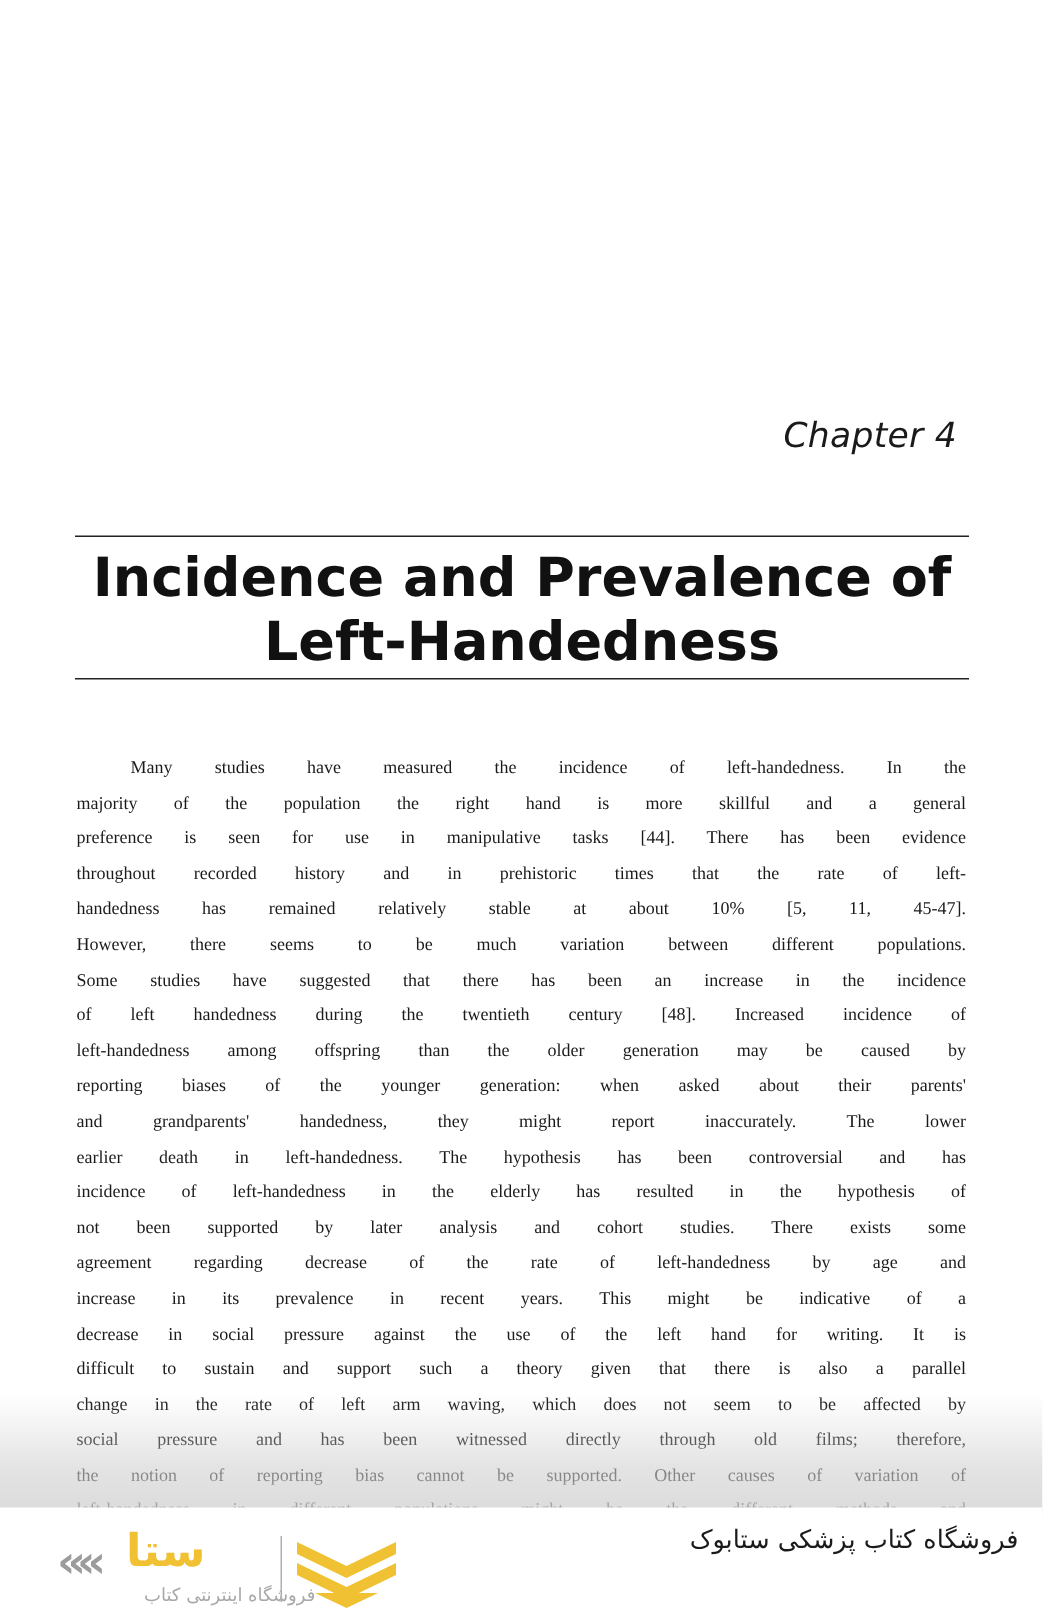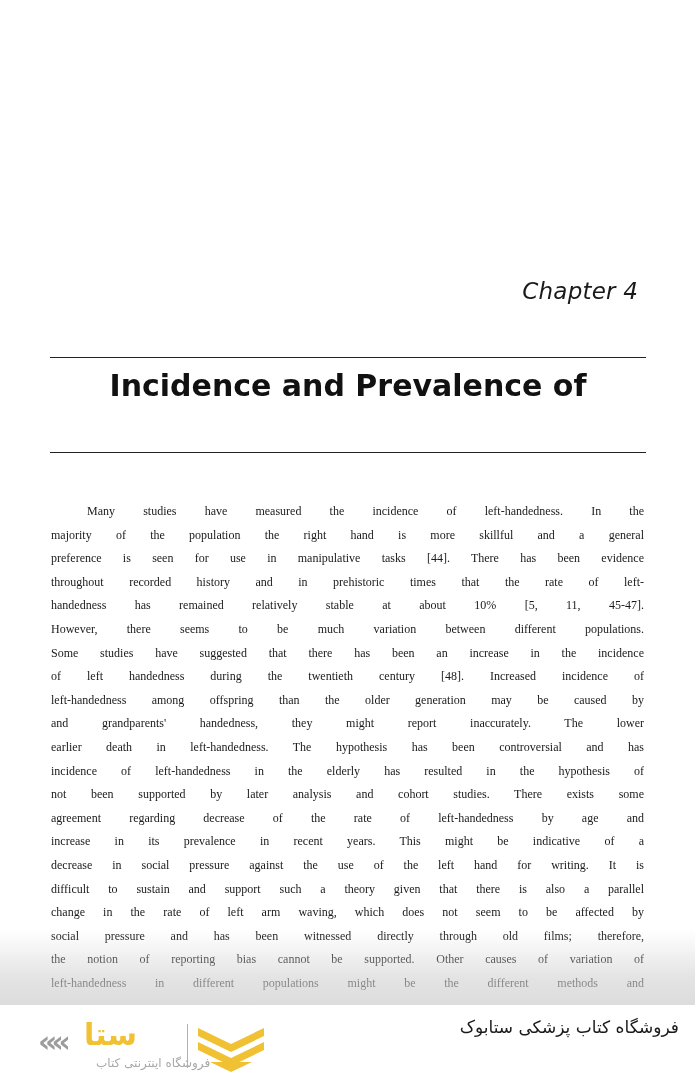--- a/index.html
+++ b/index.html
@@ -14,21 +14,21 @@
     }
     .rule {
       position: absolute; left: 50px; width: 596px; height: 0;
       border-top: 1.6px solid #222;
     }
     .rule.top { top: 357px; }
     .rule.bottom { top: 452px; }
     .title {
       position: absolute; left: 50px; width: 596px; top: 364px;
       text-align: center; font-family: "DejaVu Sans", sans-serif;
-      font-weight: bold; font-size: 30px; line-height: 43px; color: #111;
+      font-weight: bold; font-size: 36px; line-height: 43px; color: #111;
       margin: 0;
     }
     .body-text {
       position: absolute; left: 51px; width: 593px; top: 500px;
       font-family: "Liberation Serif", serif; font-size: 12px;
       line-height: 23.6px; color: #1a1a1a; text-align: justify;
       margin: 0;
     }
     .body-text .line {
       display: block; text-align: justify; text-align-last: justify;
@@ -78,33 +78,35 @@
     .store-url .accent { color: #f0c132; }
   </style>
 </head>
 <body>
 
 <div class="chapter-label">Chapter 4</div>
 
 <div class="rule top"></div>
 <h1 class="title">
   <span>Incidence and Prevalence of</span><br>
+  <span>Left-Handedness</span>
 </h1>
 <div class="rule bottom"></div>
 
 <div class="body-text">
   <span class="line first">Many studies have measured the incidence of left-handedness. In the</span>
   <span class="line">majority of the population the right hand is more skillful and a general</span>
   <span class="line">preference is seen for use in manipulative tasks [44]. There has been evidence</span>
   <span class="line">throughout recorded history and in prehistoric times that the rate of left-</span>
   <span class="line">handedness has remained relatively stable at about 10% [5, 11, 45-47].</span>
   <span class="line">However, there seems to be much variation between different populations.</span>
   <span class="line">Some studies have suggested that there has been an increase in the incidence</span>
   <span class="line">of left handedness during the twentieth century [48]. Increased incidence of</span>
   <span class="line">left-handedness among offspring than the older generation may be caused by</span>
+  <span class="line">reporting biases of the younger generation: when asked about their parents'</span>
   <span class="line">and grandparents' handedness, they might report inaccurately. The lower</span>
   <span class="line">earlier death in left-handedness. The hypothesis has been controversial and has</span>
   <span class="line">incidence of left-handedness in the elderly has resulted in the hypothesis of</span>
   <span class="line">not been supported by later analysis and cohort studies. There exists some</span>
   <span class="line">agreement regarding decrease of the rate of left-handedness by age and</span>
   <span class="line">increase in its prevalence in recent years. This might be indicative of a</span>
   <span class="line">decrease in social pressure against the use of the left hand for writing. It is</span>
   <span class="line">difficult to sustain and support such a theory given that there is also a parallel</span>
   <span class="line">change in the rate of left arm waving, which does not seem to be affected by</span>
   <span class="line">social pressure and has been witnessed directly through old films; therefore,</span>

